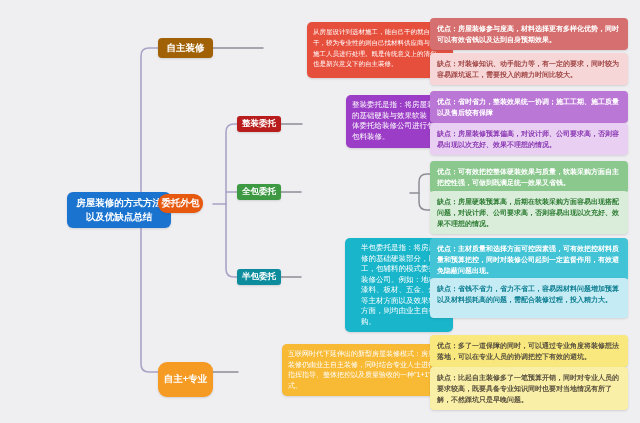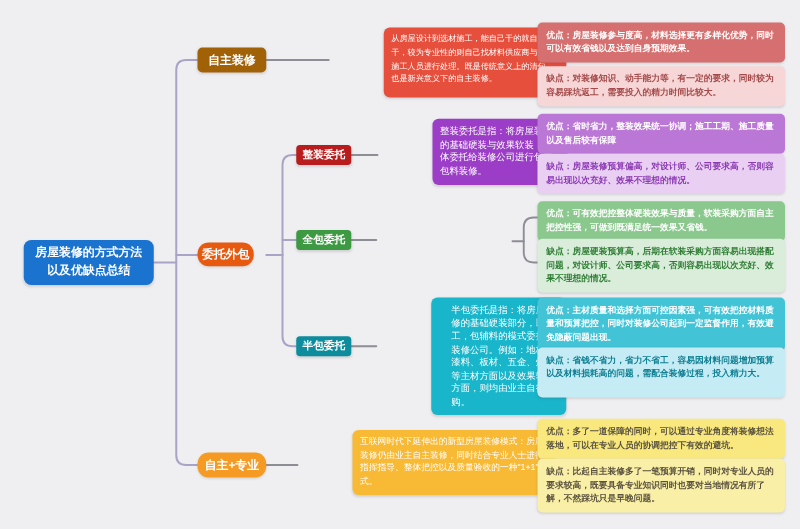--- a/index.html
+++ b/index.html
@@ -4,21 +4,21 @@
 <style>
   html,body{margin:0;padding:0;}
   body{background:#e9e9ec;font-family:"Liberation Sans","DejaVu Sans",sans-serif;}
   .canvas{position:relative;width:640px;height:423px;background:#efeff1;overflow:hidden;}
   .links{position:absolute;left:0;top:0;width:640px;height:423px;z-index:0;}
   .links path{fill:none;stroke-linecap:round;}
   .links .trunk{stroke:#a9a4c6;stroke-width:1.6;}
   .links .conn{stroke:#8d8d96;stroke-width:1.5;}
   .box{position:absolute;box-sizing:border-box;z-index:1;box-shadow:0 1px 2px rgba(80,80,90,.18);}
   .node{display:flex;align-items:center;justify-content:center;color:#fff;font-weight:700;text-align:center;}
-  .root{background:#1a73cf;border-radius:6px;font-size:9.5px;line-height:14px;padding:2px 5px;}
+  .root{background:#1a73cf;border-radius:6px;font-size:9.5px;line-height:14px;padding:2px 5px;margin-left:48px;}
   .n1{font-size:9.5px;}
   .n2{font-size:8.5px;border-radius:3px;}
   .desc{font-size:7.5px;line-height:10.5px;font-weight:400;color:#fff;border-radius:5px;padding:5px 6px;margin-left:44px;}
   .pc{font-size:7px;line-height:11px;font-weight:600;border-radius:4px;padding:5px 7px;width:198px;left:430px;}
   
   .red-n{background:#a16207;border-radius:4px;}
   .red-d{background:#e74f3d;font-size:6.5px;line-height:10.8px;}
   .red-p{background:#d66f6f;color:#fff;}
   .red-c{background:#f6d6d6;color:#a44a4a;}
   .org-n{background:#e6590f;border-radius:9px;}
@@ -90,18 +90,18 @@
 
   <div class="box node n2 grn-n" style="left:237px;top:184px;width:44px;height:16px;">全包委托</div>
   <div class="box pc grn-p" style="top:161px;min-height:26px;">优点：可有效把控整体硬装效果与质量，软装采购方面自主把控性强，可做到既满足统一效果又省钱。</div>
   <div class="box pc grn-c" style="top:191px;min-height:39px;">缺点：房屋硬装预算高，后期在软装采购方面容易出现搭配问题，对设计师、公司要求高，否则容易出现以次充好、效果不理想的情况。</div>
 
   <div class="box node n2 tea-n" style="left:237px;top:269px;width:44px;height:16px;">半包委托</div>
   <div class="box desc tea-d" style="left:301px;top:238px;width:108px;min-height:90px;padding-left:16px;">半包委托是指：将房屋装修的基础硬装部分，以包工，包辅料的模式委托给装修公司。例如：地板、漆料、板材、五金、灯具等主材方面以及效果软装方面，则均由业主自行采购。</div>
   <div class="box pc tea-p" style="top:238px;min-height:35px;">优点：主材质量和选择方面可控因素强，可有效把控材料质量和预算把控，同时对装修公司起到一定监督作用，有效避免隐蔽问题出现。</div>
   <div class="box pc tea-c" style="top:278px;min-height:40px;">缺点：省钱不省力，省力不省工，容易因材料问题增加预算以及材料损耗高的问题，需配合装修过程，投入精力大。</div>
 
-  <div class="box node n1 amb-n" style="left:158px;top:362px;width:55px;height:20px;">自主+专业</div>
+  <div class="box node n1 amb-n" style="left:158px;top:362px;width:55px;height:35px;">自主+专业</div>
   <div class="box desc amb-d" style="left:238px;top:344px;width:162px;min-height:52px;">互联网时代下延伸出的新型房屋装修模式：房屋装修仍由业主自主装修，同时结合专业人士进行指挥指导、整体把控以及质量验收的一种"1+1"模式。</div>
   <div class="box pc amb-p" style="top:335px;min-height:27px;">优点：多了一道保障的同时，可以通过专业角度将装修想法落地，可以在专业人员的协调把控下有效的避坑。</div>
   <div class="box pc amb-c" style="top:367px;min-height:40px;">缺点：比起自主装修多了一笔预算开销，同时对专业人员的要求较高，既要具备专业知识同时也要对当地情况有所了解，不然踩坑只是早晚问题。</div>
 
 </div>
 
 </body></html>

